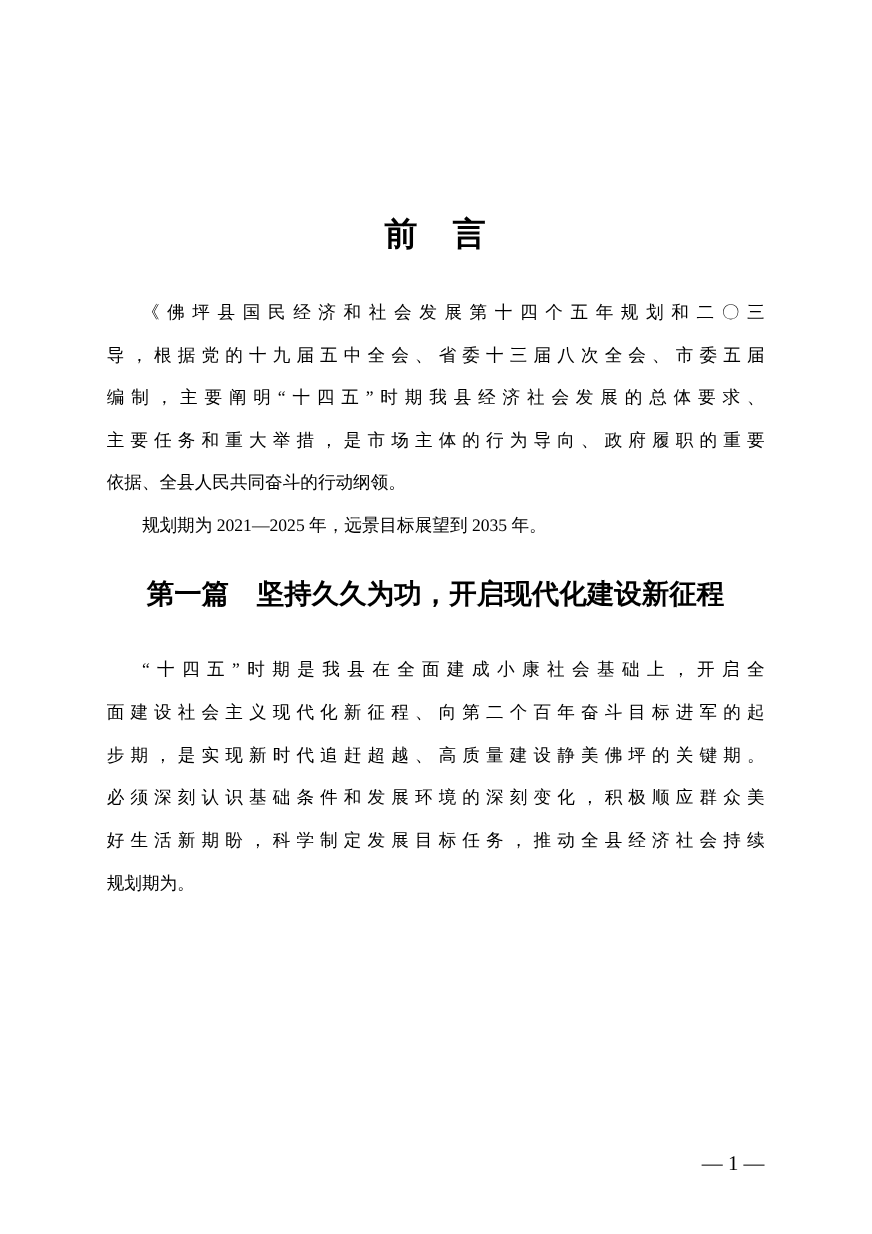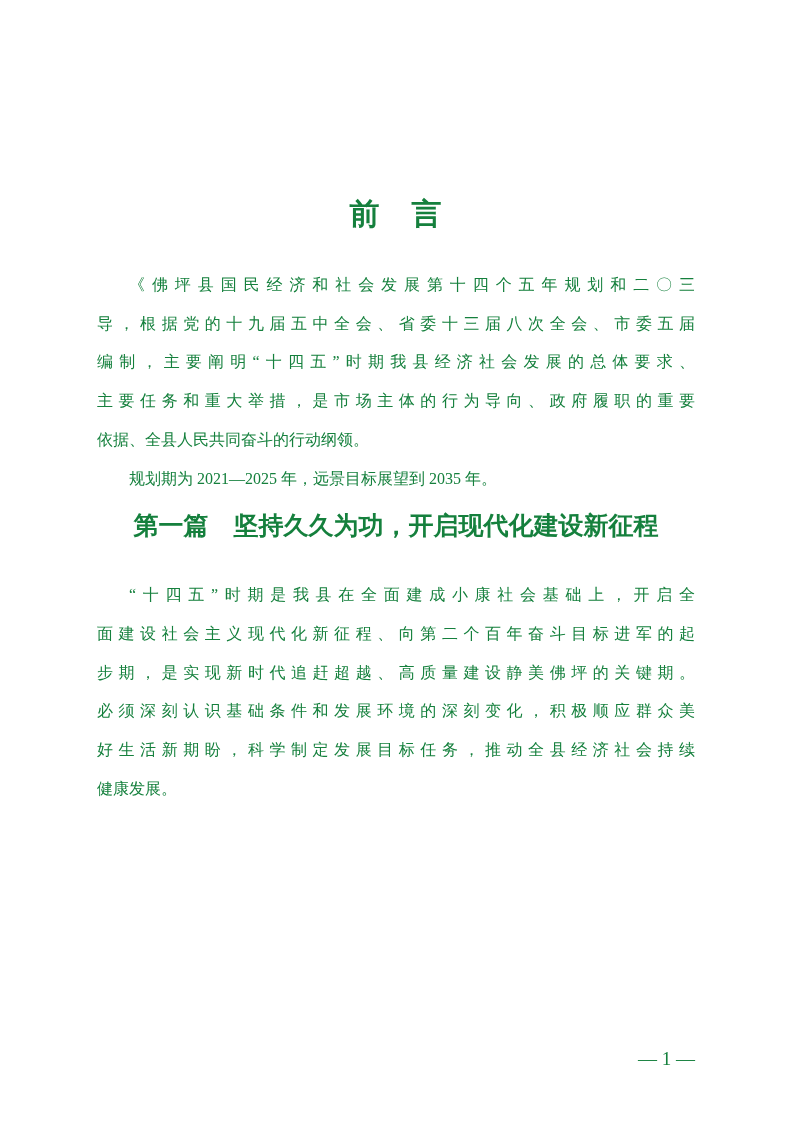--- a/index.html
+++ b/index.html
@@ -1,21 +1,21 @@
 <!DOCTYPE html>
 <html><head>
 <meta charset="utf-8">
 <style>
   html, body { margin: 0; padding: 0; }
   .page {
     position: relative;
     width: 793px;
     height: 1122px;
     background: #ffffff;
-    color: #15803d;
+    color: #000000;
     font-family: "Liberation Serif", "DejaVu Serif", serif;
     overflow: hidden;
   }
   .content {
     position: absolute;
     left: 97px;
     top: 0;
     width: 598px;
   }
   .doc-title {
@@ -32,21 +32,21 @@
     line-height: 38.7px;
   }
   .para.first-para { margin-top: 32px; }
   .para .line {
     text-align: justify;
     text-align-last: justify;
   }
   .para .line.first { text-indent: 2em; }
   .para .line.last { text-align-last: left; }
   .section-heading {
-    margin: 10px 0 0 0;
+    margin: 25px 0 0 0;
     font-size: 25px;
     font-weight: 700;
     line-height: 36px;
     text-align: center;
   }
   .section-para { margin-top: 32px; }
   .page-number {
     position: absolute;
     left: 97px;
     top: 1049px;
@@ -77,19 +77,19 @@
       </div>
 
     <h2 class="section-heading">第一篇　坚持久久为功，开启现代化建设新征程</h2>
 
     <div class="para section-para">
         <div class="line first">“十四五”时期是我县在全面建成小康社会基础上，开启全</div>
         <div class="line">面建设社会主义现代化新征程、向第二个百年奋斗目标进军的起</div>
         <div class="line">步期，是实现新时代追赶超越、高质量建设静美佛坪的关键期。</div>
         <div class="line">必须深刻认识基础条件和发展环境的深刻变化，积极顺应群众美</div>
         <div class="line">好生活新期盼，科学制定发展目标任务，推动全县经济社会持续</div>
-        <div class="line last">健康发展。</div>
+        <div class="line last">规划期为。</div>
       </div>
 
   </div>
 
   <div class="page-number">— 1 —</div>
 </div>
 
 </body></html>

